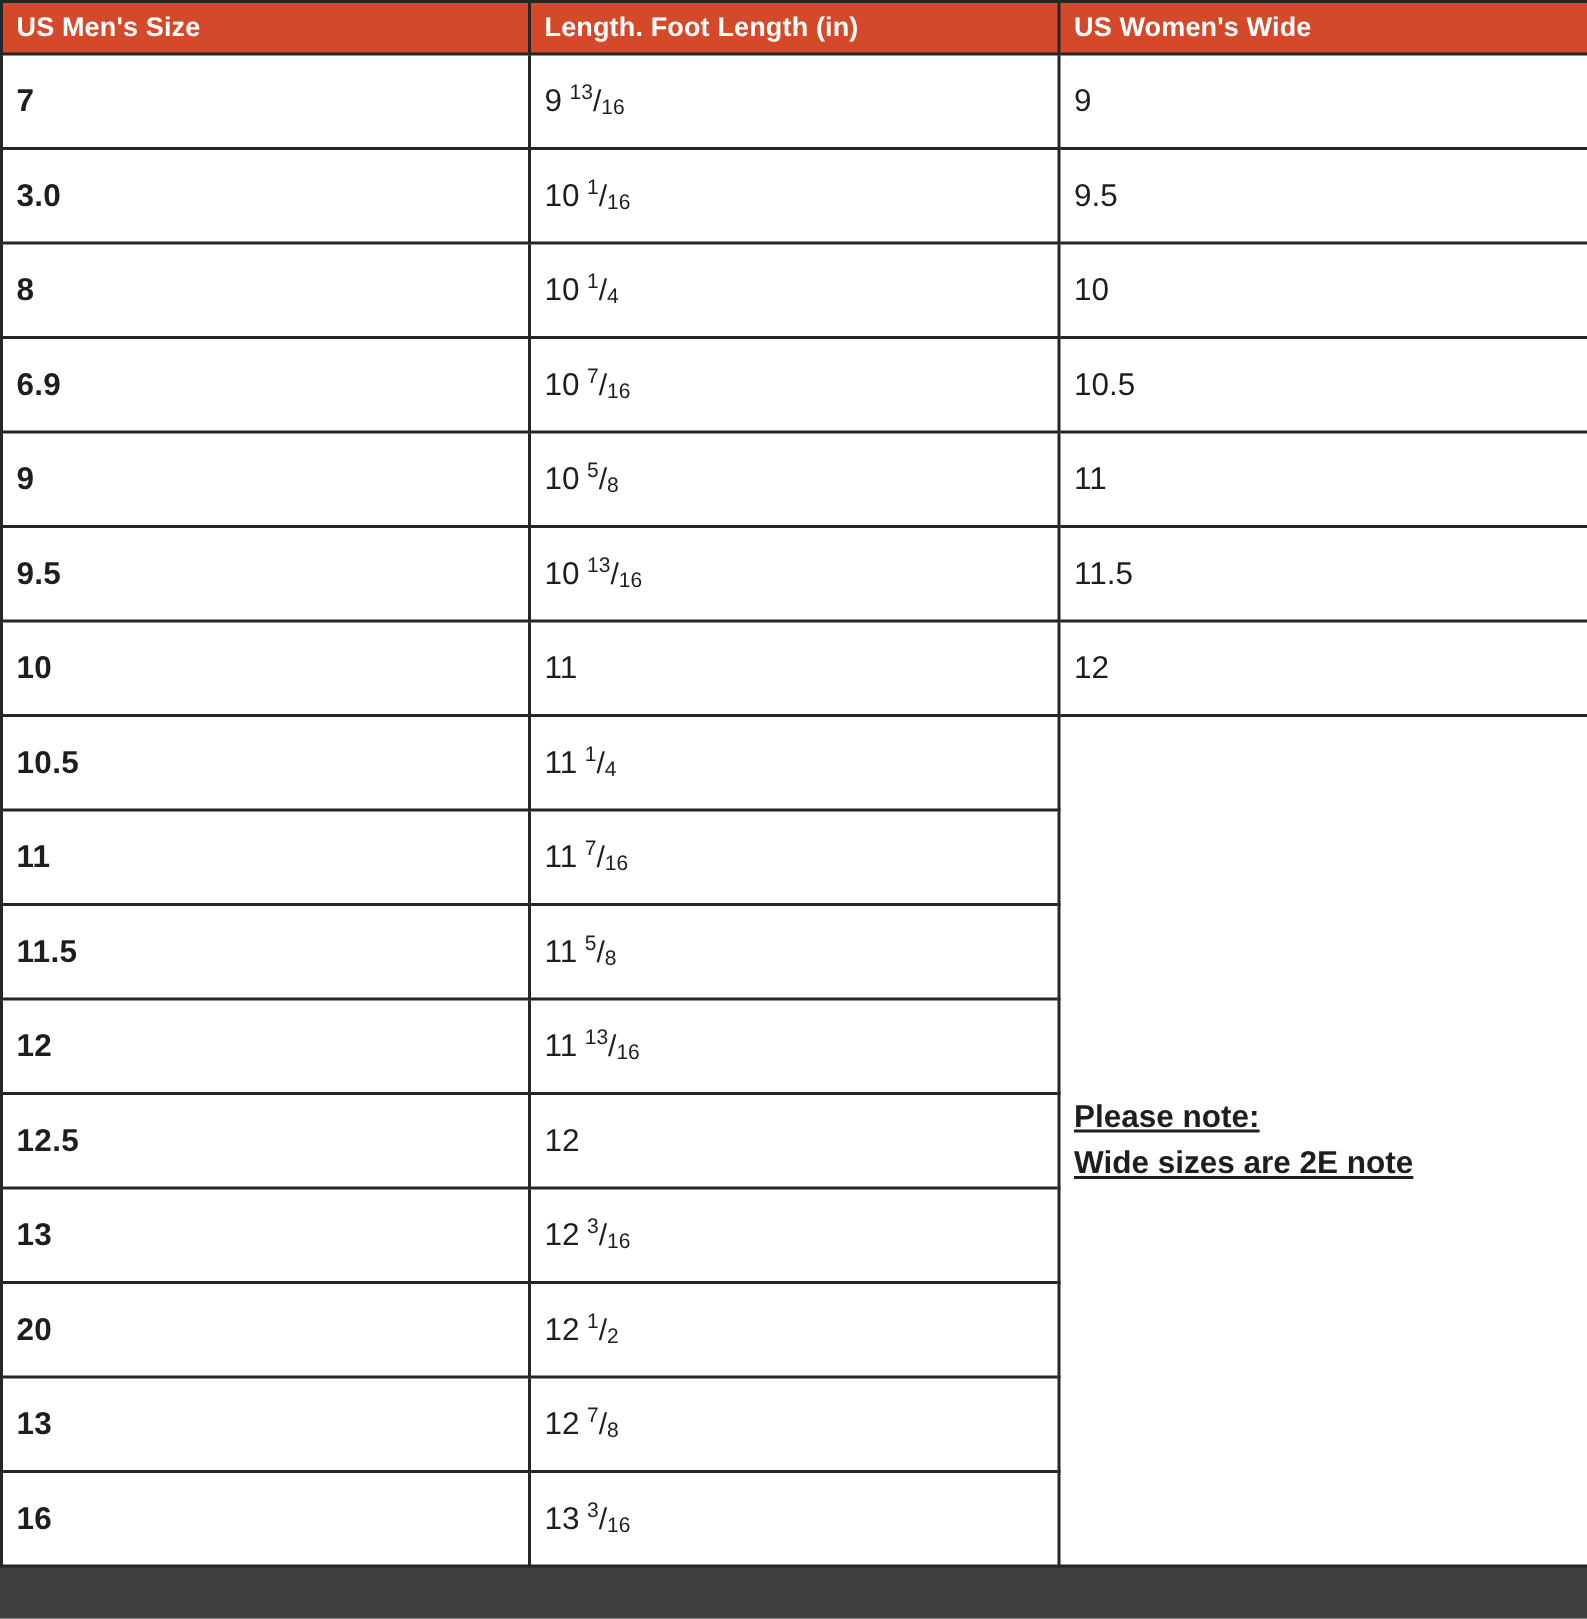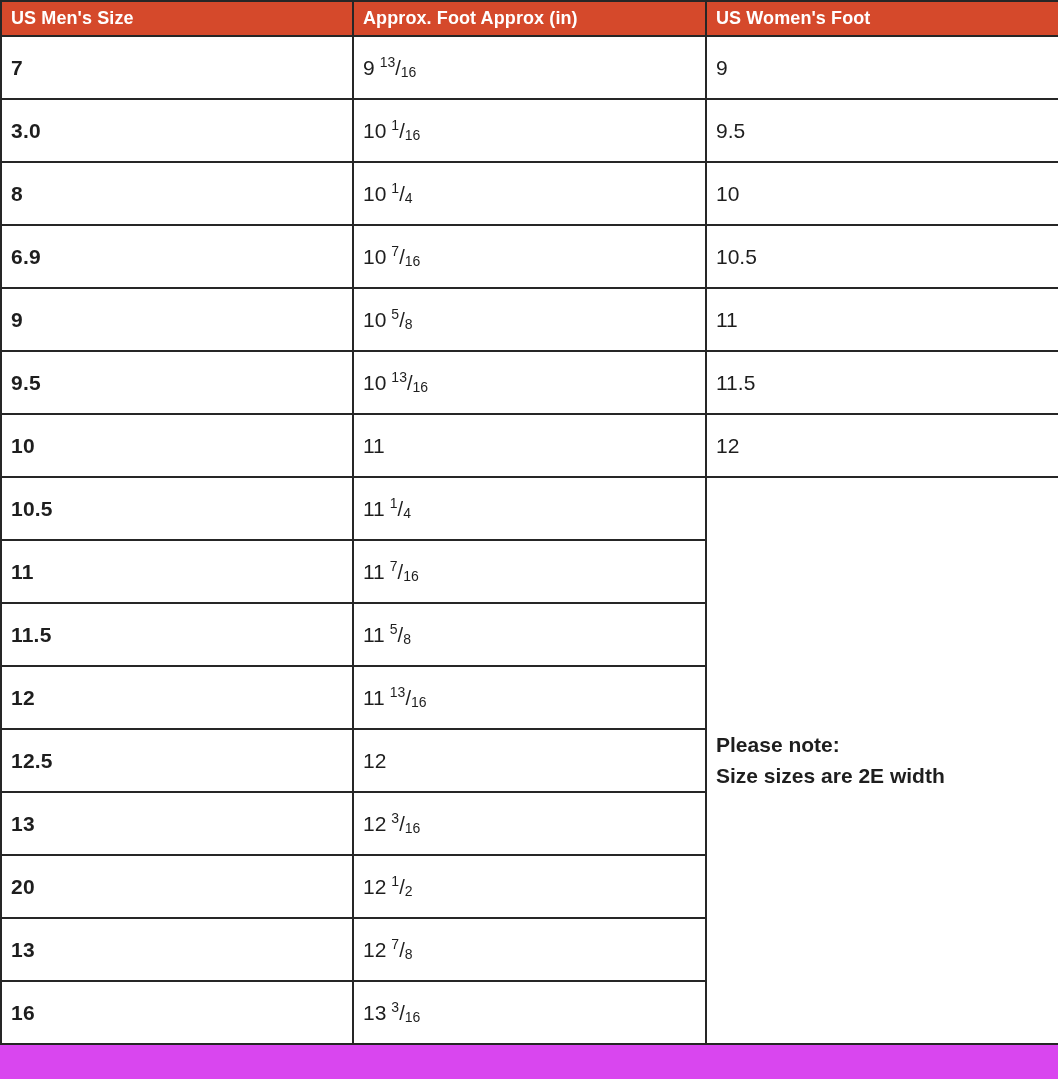--- a/index.html
+++ b/index.html
@@ -5,21 +5,21 @@
   html, body {
     margin: 0;
     padding: 0;
     background: #ffffff;
     font-family: "Liberation Sans", "DejaVu Sans", sans-serif;
   }
   .page {
     width: 1058px;
     height: 1079px;
     box-sizing: border-box;
-    background: #d946ef;
+    background: #404040;
   }
   table.size-chart {
     width: 1058px;
     border-collapse: collapse;
     table-layout: fixed;
   }
   table.size-chart col.c1 { width: 352px; }
   table.size-chart col.c2 { width: 353px; }
   table.size-chart col.c3 { width: 353px; }
 
@@ -74,38 +74,39 @@
     position: relative;
     top: 2px;
     line-height: 0;
   }
 
   td.note-cell {
     font-weight: 700;
     font-size: 20px;
     line-height: 1.45;
     vertical-align: middle;
+    text-decoration: underline;
   }
   .note-line { white-space: nowrap; }
 </style>
 </head>
 <body>
 
 <div class="page">
   <table class="size-chart">
     <colgroup>
       <col class="c1">
         <col class="c2">
         <col class="c3">
     </colgroup>
     <thead>
       <tr>
         <th>US Men's Size</th>
-        <th>Approx. Foot Approx (in)</th>
-        <th>US Women's Foot</th>
+        <th>Length. Foot Length (in)</th>
+        <th>US Women's Wide</th>
       </tr>
     </thead>
     <tbody id="table-body">
         <tr>
           <td class="col-mens">7</td>
           <td class="col-length"><span>9</span><span class="frac"><sup>13</sup><span class="slash">/</span><sub>16</sub></span></td>
           <td class="col-womens">9</td>
         </tr>
         <tr>
           <td class="col-mens">3.0</td>
@@ -135,21 +136,21 @@
         <tr>
           <td class="col-mens">10</td>
           <td class="col-length"><span>11</span></td>
           <td class="col-womens">12</td>
         </tr>
         <tr>
           <td class="col-mens">10.5</td>
           <td class="col-length"><span>11</span><span class="frac"><sup>1</sup><span class="slash">/</span><sub>4</sub></span></td>
           <td class="note-cell" rowspan="9">
             <div class="note-line">Please note:</div>
-            <div class="note-line">Size sizes are 2E width</div>
+            <div class="note-line">Wide sizes are 2E note</div>
           </td>
         </tr>
         <tr>
           <td class="col-mens">11</td>
           <td class="col-length"><span>11</span><span class="frac"><sup>7</sup><span class="slash">/</span><sub>16</sub></span></td>
         </tr>
         <tr>
           <td class="col-mens">11.5</td>
           <td class="col-length"><span>11</span><span class="frac"><sup>5</sup><span class="slash">/</span><sub>8</sub></span></td>
         </tr>

